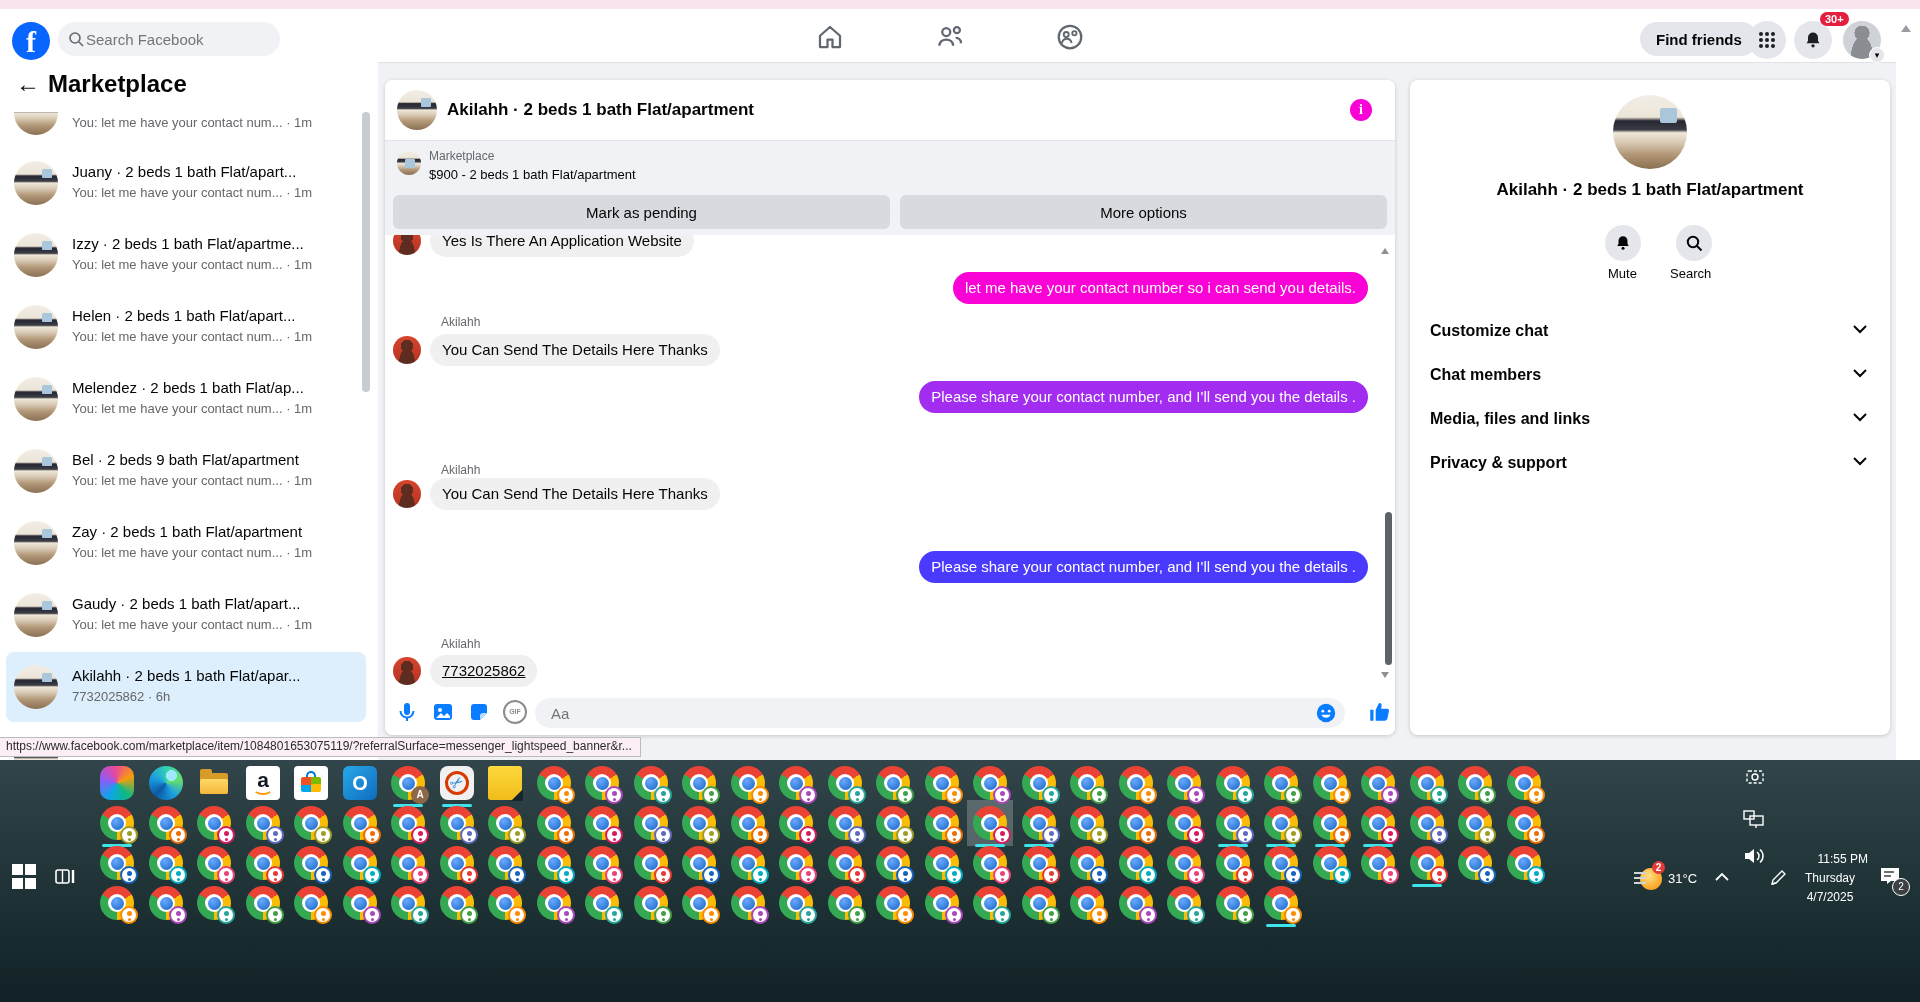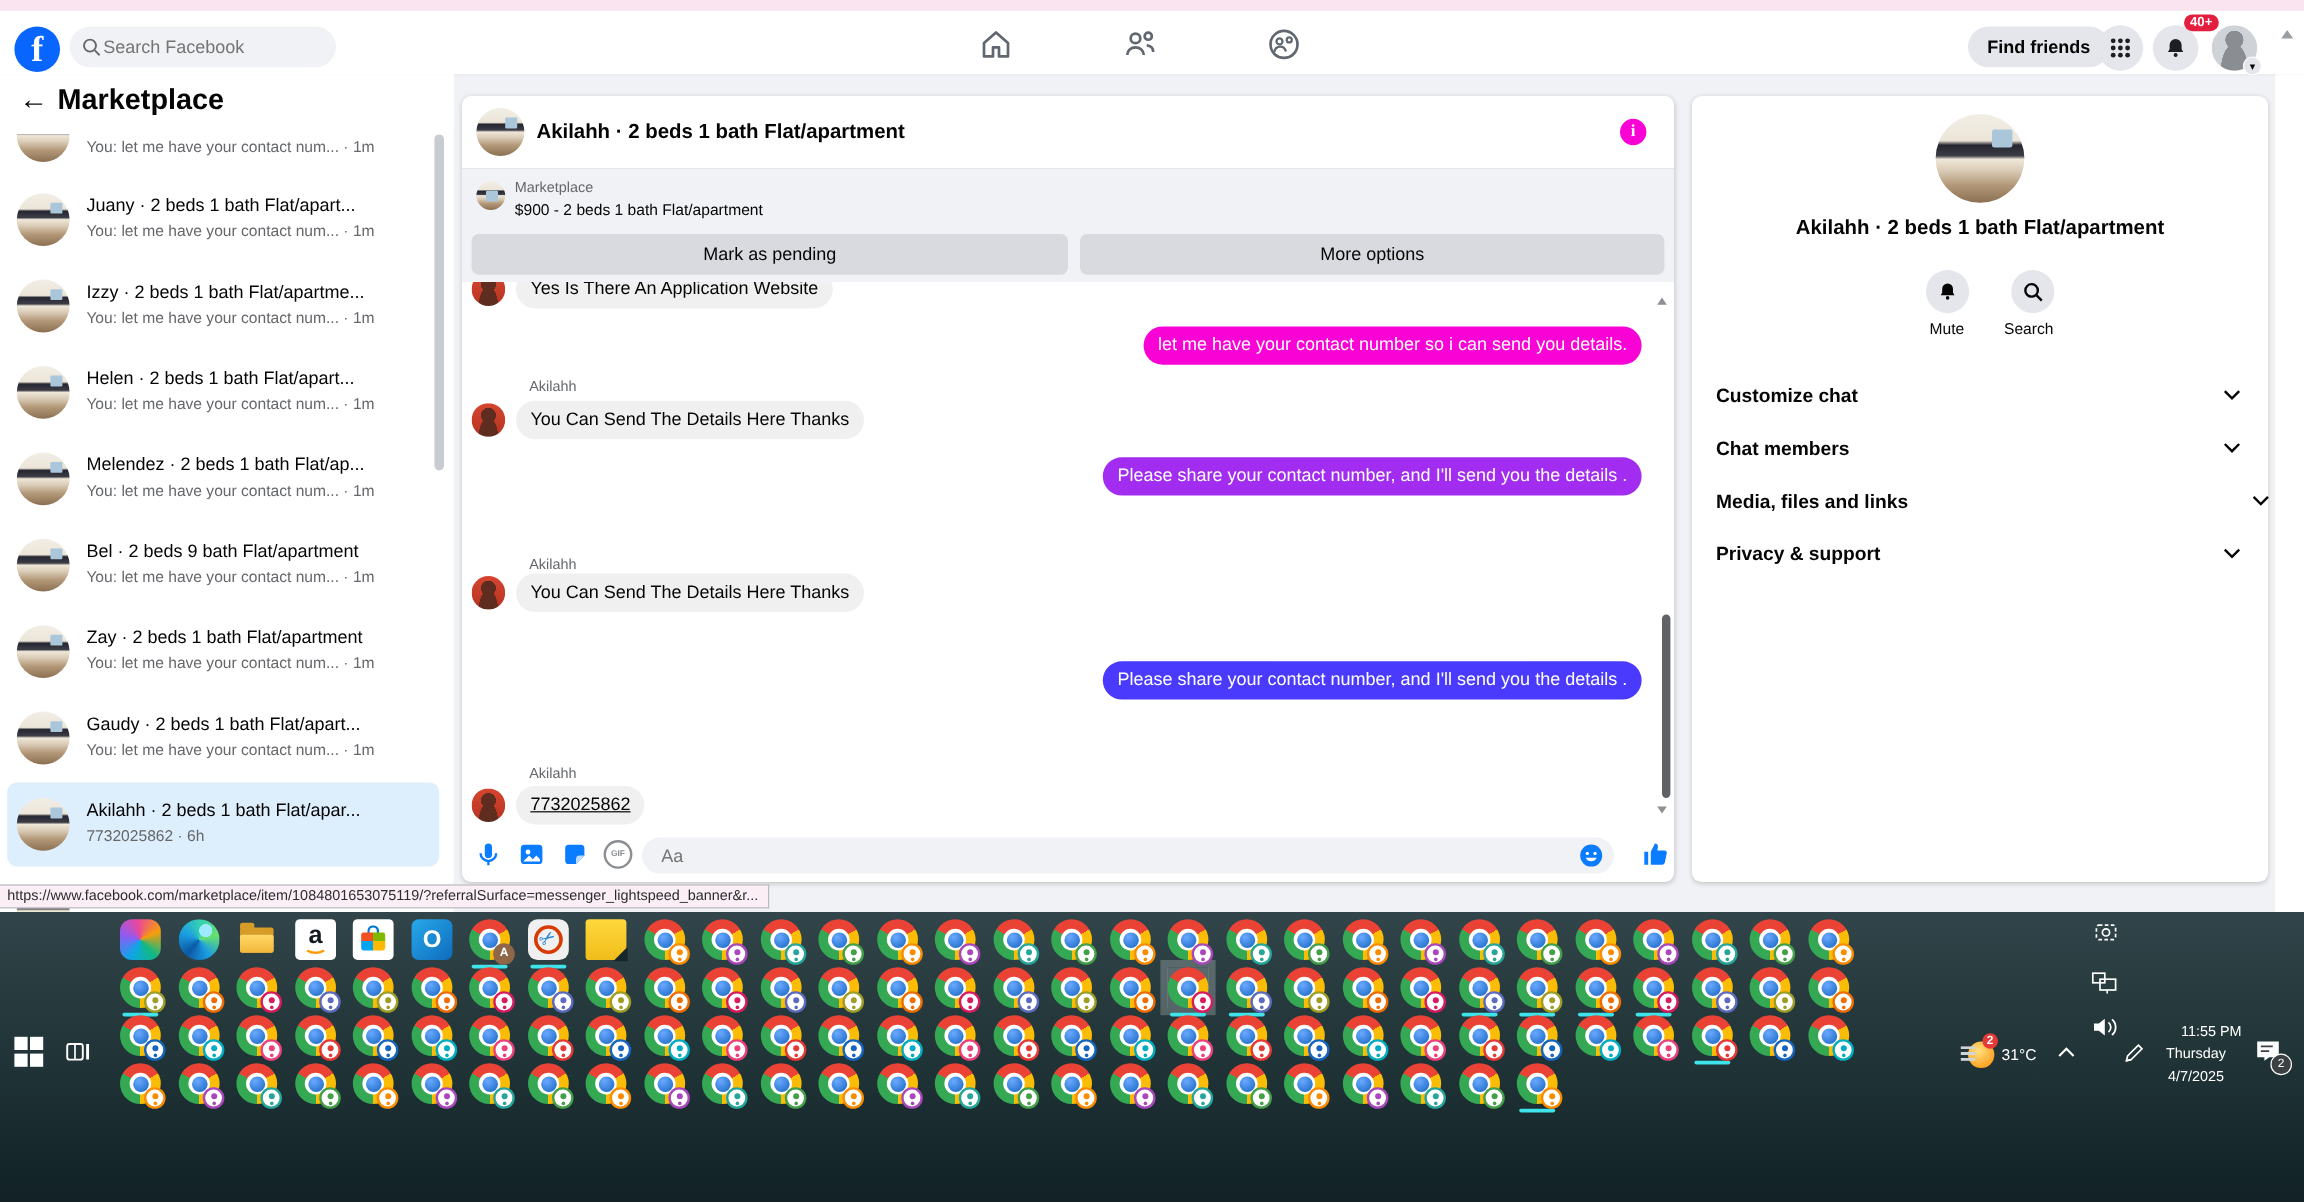--- a/index.html
+++ b/index.html
@@ -177,21 +177,21 @@
             <circle cx="16" cy="16" r="2"></circle>
           </g>
         </svg>
     </div>
     <div class="abs circlebtn" style="left:1794px">
       <svg width="20" height="20" viewBox="0 0 24 24">
           <path d="M12 3a6 6 0 0 0-6 6v4l-1.6 3h15.2L18 13V9a6 6 0 0 0-6-6z" fill="#1c1e21"></path>
           <circle cx="12" cy="19" r="2" fill="#1c1e21"></circle>
         </svg>
     </div>
-    <div id="notif-badge" class="abs">40+</div>
+    <div id="notif-badge" class="abs">30+</div>
     <div id="nav-avatar" class="abs"></div>
     <div id="nav-avatar-chev" class="abs">▾</div>
     <div id="pg-up-arrow" class="abs"></div>
   </div>
 
   <div id="right-gutter" class="abs"></div>
 
   <div id="sidebar" class="abs">
     <div id="sidebar-list">
         <div class="sb-item" style="top: 16px;">
@@ -333,21 +333,21 @@
           <svg width="16" height="10" viewBox="0 0 16 10">
             <polyline points="2,2 8,8 14,2" fill="none" stroke="#050505" stroke-width="2"></polyline>
           </svg>
         </div>
         <div class="psection" style="top: 274px;">
           <div class="txt">Chat members</div>
           <svg width="16" height="10" viewBox="0 0 16 10">
             <polyline points="2,2 8,8 14,2" fill="none" stroke="#050505" stroke-width="2"></polyline>
           </svg>
         </div>
-        <div class="psection" style="top: 318px; padding-left: 24px;">
+        <div class="psection" style="top: 318px;">
           <div class="txt">Media, files and links</div>
           <svg width="16" height="10" viewBox="0 0 16 10">
             <polyline points="2,2 8,8 14,2" fill="none" stroke="#050505" stroke-width="2"></polyline>
           </svg>
         </div>
         <div class="psection" style="top: 362px;">
           <div class="txt">Privacy &amp; support</div>
           <svg width="16" height="10" viewBox="0 0 16 10">
             <polyline points="2,2 8,8 14,2" fill="none" stroke="#050505" stroke-width="2"></polyline>
           </svg>

